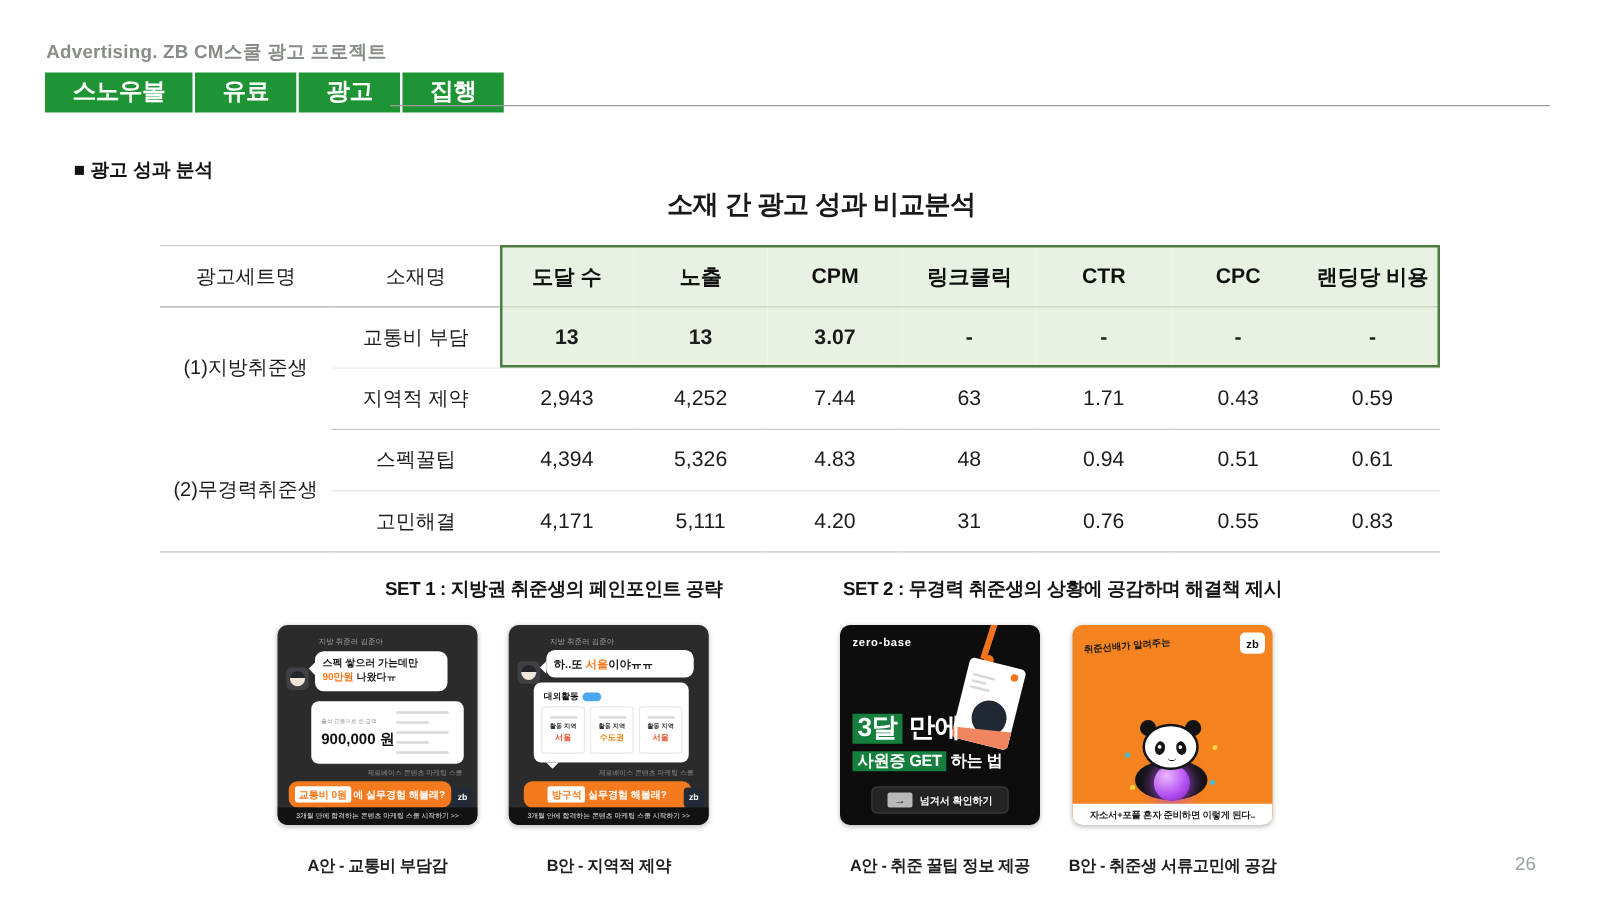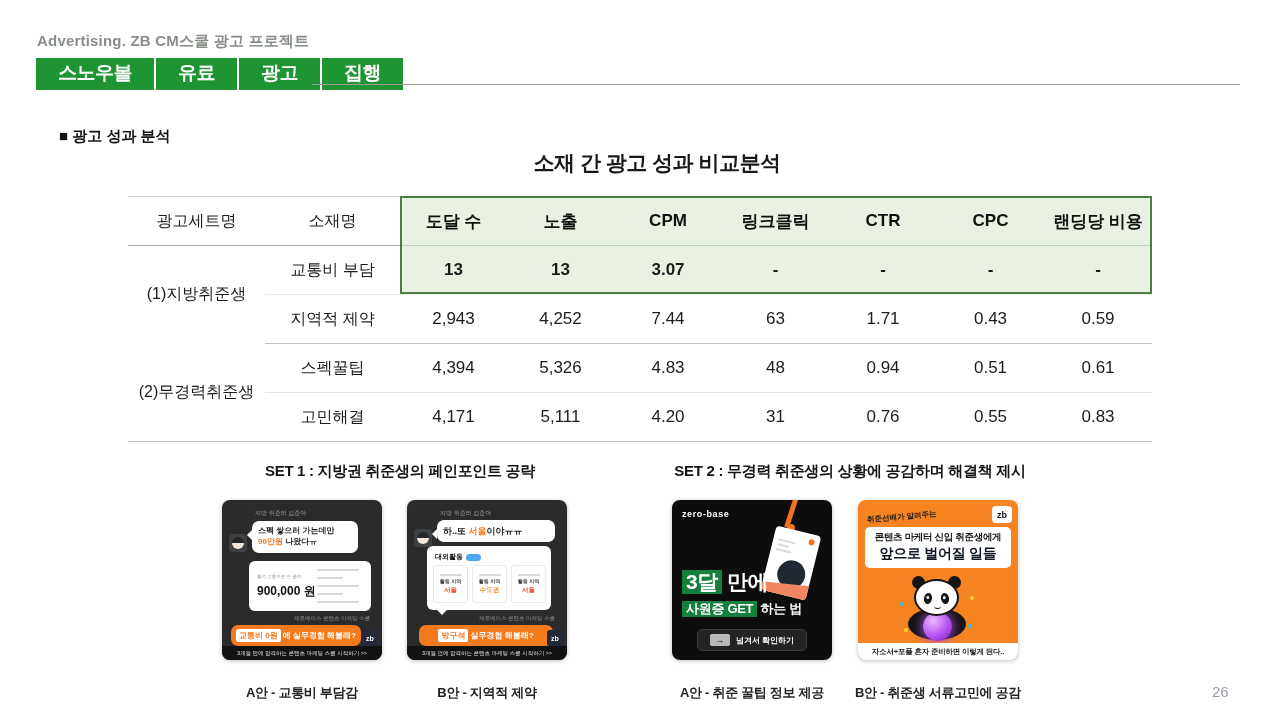--- a/index.html
+++ b/index.html
@@ -32,21 +32,21 @@
   td.metric { font-size:17px; }
   tr.r1 td.metric { font-weight:700; background:#e9f1e2; }
   tr.r1 td.creative { border-bottom:1px solid #ececec; }
   tr.r2 td { border-bottom:1px solid #c6c6c6; }
   tr.r3 td.creative, tr.r3 td.metric { border-bottom:1px solid #e4e4e4; }
   .green-frame { position:absolute; left:272px; top:0; width:752px; height:98px; border:2px solid #4c7c42; pointer-events:none; z-index:2; }
 
   
   .set-label { position:absolute; top:462px; font-size:15px; font-weight:700; color:#151515; text-align:center; letter-spacing:-.3px; }
   .set-label b { font-weight:800; }
-  #set1 { left:222px; width:356px; }
+  #set1 { left:222px; width:356px;text-align:right; }
   #set2 { left:660px; width:380px; }
   .caption { position:absolute; top:684px; width:220px; text-align:center; font-size:13px; font-weight:700; color:#1f1f1f; letter-spacing:-.3px; }
 
   
   .card { position:absolute; top:500px; width:160px; height:160px; border-radius:8px; overflow:hidden; box-shadow:0 1px 4px rgba(0,0,0,.25); }
   .dk { background:#2b2b2b; }
   .tiny-name { position:absolute; left:33px; top:9px; font-size:6px; color:#9aa0a6; }
   .avatar { position:absolute; left:7px; width:18px; height:18px; background:#3f4043; border-radius:4px; }
   .avatar::before { content:""; position:absolute; inset:3px; border-radius:50%; background:linear-gradient(to bottom,#23262a 48%,#f3e7da 48%); }
   .bubble { position:absolute; background:#fff; border-radius:7px; padding:5px 6px; }
@@ -316,24 +316,20 @@
     <div class="h2"><span class="ochip">사원증 GET</span><span> 하는 법</span></div>
     <div class="swipe-btn">
       <span class="btn-arrow">→</span>
       <span class="btn-label">넘겨서 확인하기</span>
     </div>
   </div>
 
   <div class="card" id="card4" style="left:858px">
     <div class="ribbon">취준선배가 알려주는</div>
     <div class="zb-chip">zb</div>
-    <div class="titlebox">
-      <div class="t1">콘텐츠 마케터 신입 취준생에게</div>
-      <div class="t2">앞으로 벌어질 일들</div>
-    </div>
     <div class="panda">
       <div class="ear l"></div>
         <div class="ear r"></div>
       <div class="p-body"></div>
       <div class="ball"></div>
       <div class="p-head-c">
           <div class="eye l"></div>
           <div class="eye r"></div>
           <div class="mouth"></div>
         </div>

